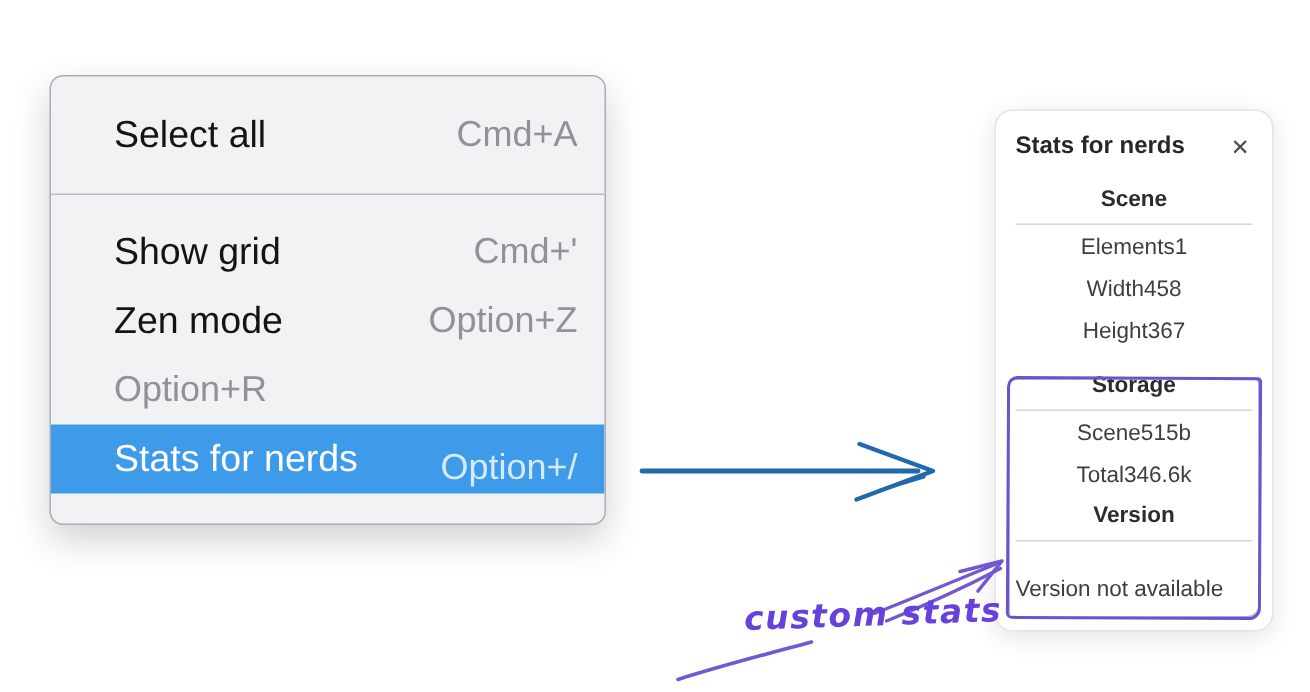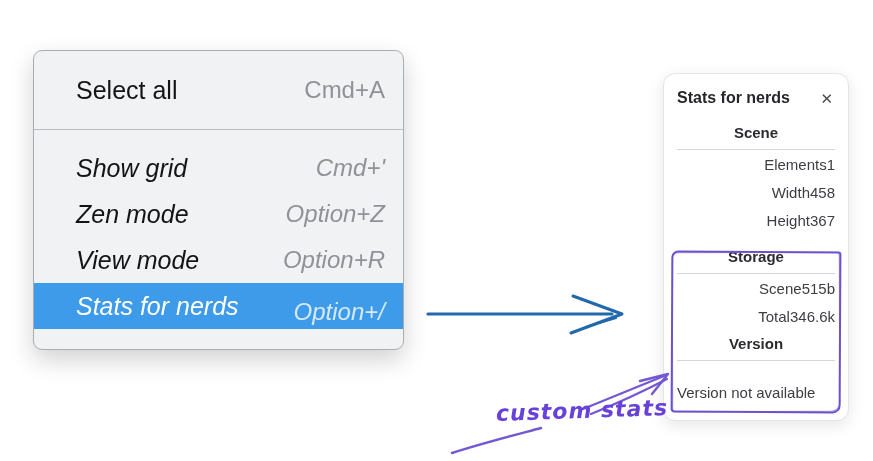--- a/index.html
+++ b/index.html
@@ -17,21 +17,21 @@
     overflow:hidden;
   }
   .menu-item {
     display:flex; align-items:center; justify-content:space-between;
     height:46px; padding:0 18px 0 42px;
     font-size:25px; color:#141416; cursor:default; white-space:nowrap;gap:41px;
   }
   .menu-item .shortcut { font-size:24px; color:#8f9297; }
   .menu-item.first { height:78px; }
   .menu-divider { border-top:1px solid #b9bdc3; }
-  .menu-group { padding:15px 0 20px;font-style:italic; }
+  .menu-group { padding:15px 0 20px; }
   .menu-item.selected { background:#3d9be9; color:#ffffff; }
   .menu-item.selected .shortcut { color:rgba(255,255,255,0.78);margin-top:11px; }
 
   
   .stats {
     position:absolute; left:663px; top:73px; width:186px; height:348px;
     background:#ffffff; border:1px solid #e4e4e9; border-radius:12px;
     box-shadow:0 4px 16px rgba(0,0,0,0.10);
     padding:12px 13px; font-size:15px; color:#3d3e44;
   }
@@ -40,21 +40,21 @@
   .stats-close {
     background:none; border:none; font-size:15px; color:#4a4a4f;
     cursor:pointer; line-height:1; padding:2px;
   }
   .section-heading {
     text-align:center; font-weight:bold; font-size:15px; color:#2b2c30;
     margin-top:14px; padding-bottom:8px; border-bottom:1px solid #d3d6dd;
   }
   .section-heading.tight { margin-top:5px; }
   .stat-row {
-    display:flex; justify-content:flex-end; align-items:center;
+    display:flex; justify-content:center; align-items:center;
     height:28px;
   }
   .stat-row:first-of-type { margin-top:3px; }
   .stats-note { height:28px; display:flex; align-items:center; margin-top:17px; white-space:nowrap; }
 
   
   .annotation-box {
     position:absolute; left:671px; top:251px; width:170px; height:162px;
     border:2px solid #6d52cc; border-radius:7px 3px 8px 4px;
     transform:rotate(0.3deg); pointer-events:none;
@@ -90,21 +90,20 @@
     <div class="menu-group">
       <div class="menu-item">
         <span>Show grid</span>
         <span class="shortcut">Cmd+'</span>
       </div>
       <div class="menu-item">
         <span>Zen mode</span>
         <span class="shortcut">Option+Z</span>
       </div>
       <div class="menu-item">
-        <span>View mode</span>
         <span class="shortcut">Option+R</span>
       </div>
       <div class="menu-item selected">
         <span>Stats for nerds</span>
         <span class="shortcut">Option+/</span>
       </div>
     </div>
   </div>
 
   <div class="stats">

